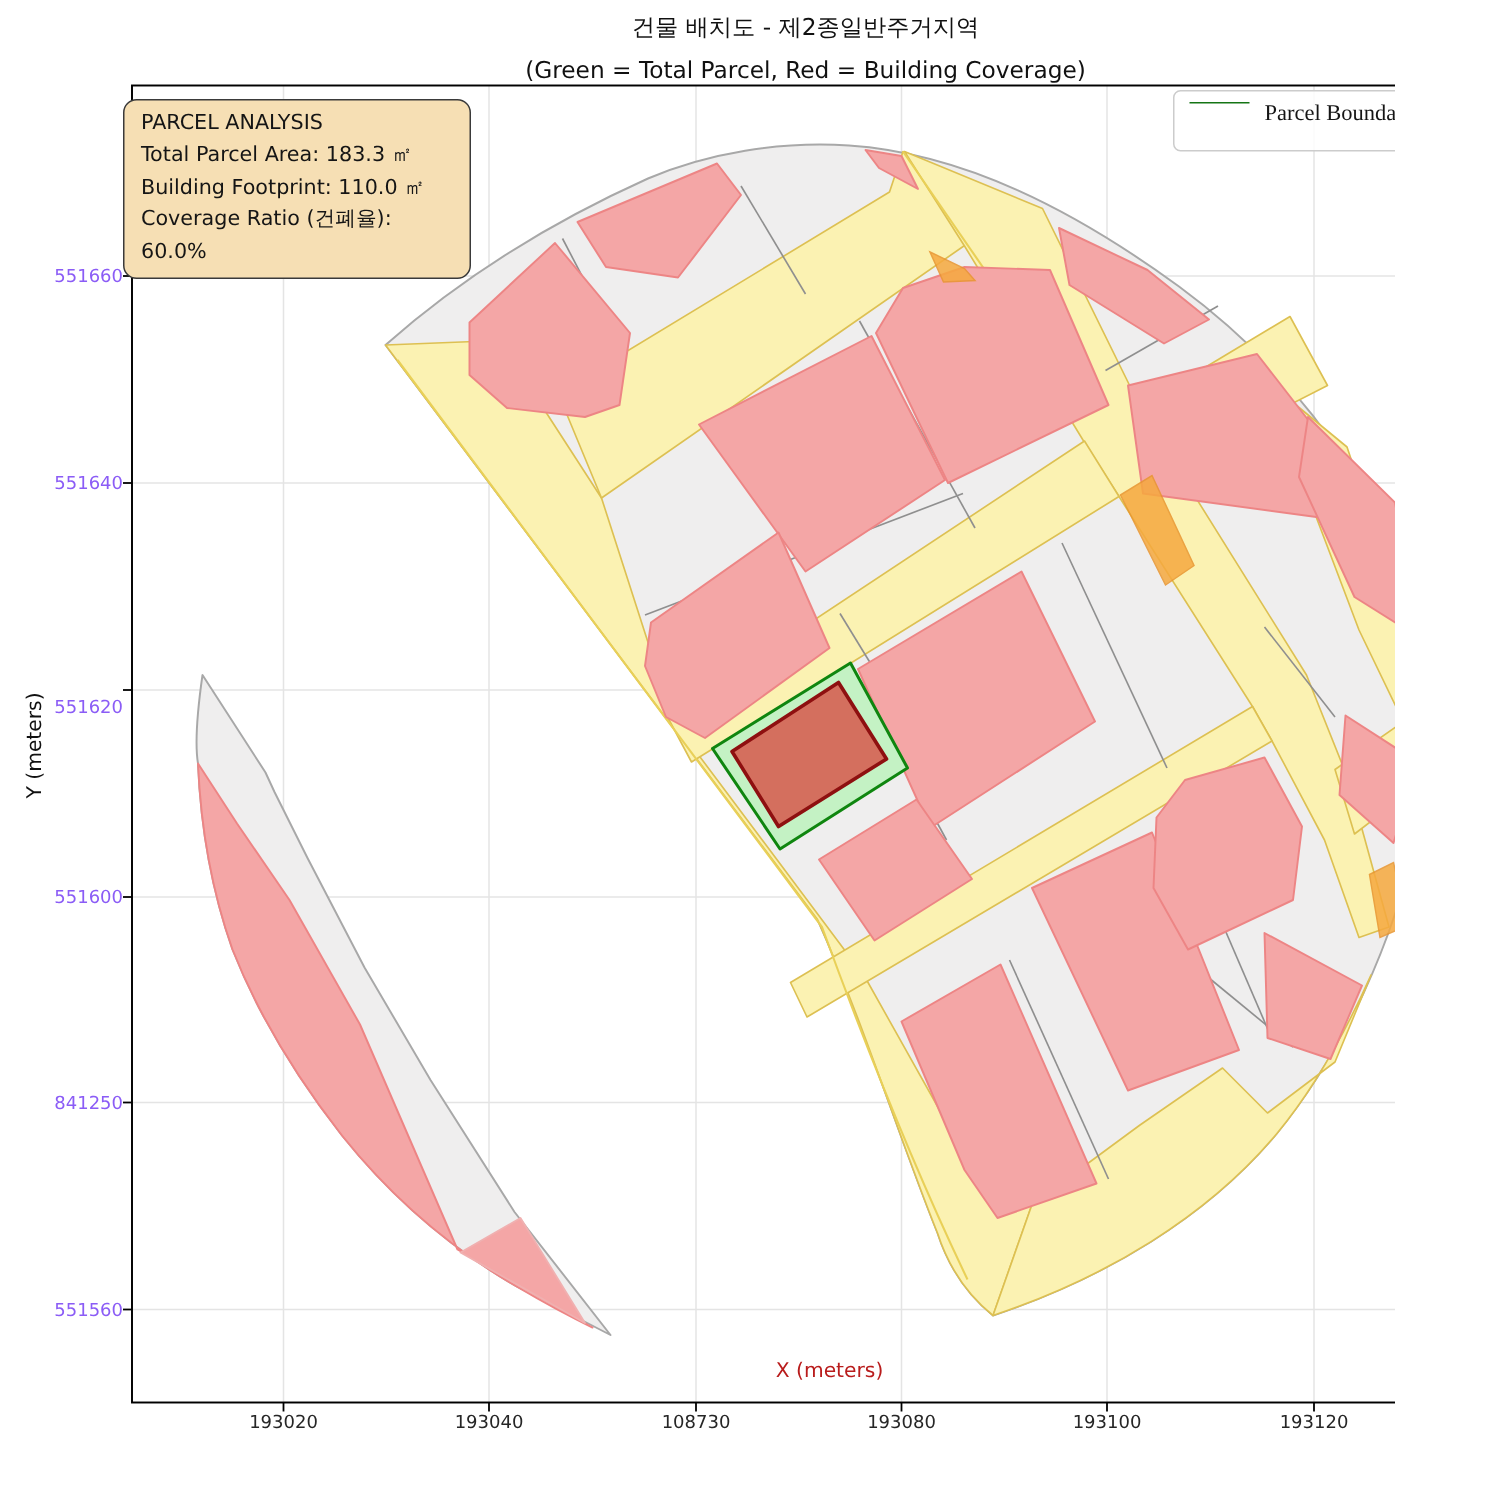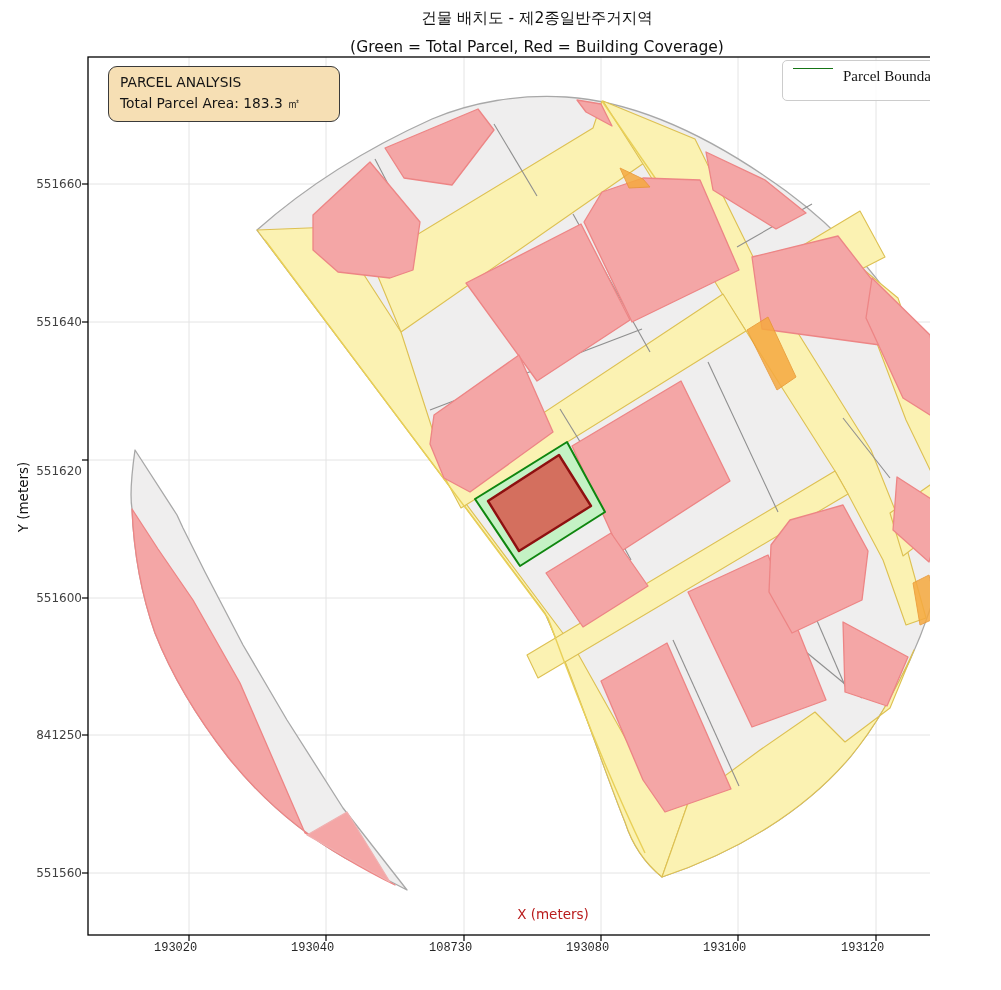--- a/index.html
+++ b/index.html
@@ -11,27 +11,27 @@
   .title-line{position:absolute;left:537px;transform:translateX(-50%);
       white-space:nowrap;color:#111;font-size:15.5px;}
   #title1{top:8px;}
   #title2{top:14px;margin-top:24px;}
 
   .xlabel{position:absolute;left:537px;top:906px;transform:translateX(-50%);
       font-size:13.5px;color:#b91c1c;margin-left:16px;}
   .ylabel{position:absolute;left:-22px;top:489px;transform:rotate(-90deg);
       font-size:13.5px;color:#111;width:90px;text-align:center;}
 
-  .xtick{position:absolute;top:941px;width:70px;margin-left:-35px;
-      font-size:12px;color:#262626;font-family:Liberation Mono, monospace;}
+  .xtick{position:absolute;top:941px;width:70px;margin-left:-35px;text-align:center;
+      font-size:12px;color:#262626;}
   .ytick{position:absolute;left:10px;width:72px;text-align:right;
-      font-size:12px;color:#404040;height:14px;line-height:14px;}
-
-  
-  #analysis-box{position:absolute;left:108px;top:66px;width:208px;
+      font-size:12px;color:#8b5cf6;height:14px;line-height:14px;}
+
+  
+  #analysis-box{position:absolute;left:82px;top:66px;width:208px;
       background:#f6dfb4;border:1.6px solid #3a3a3a;border-radius:9px;
       padding:5px 11px 6px 11px;color:#151515;font-size:13.8px;line-height:21.4px;}
 
   
   #legend{position:absolute;left:782px;top:60px;width:176px;
       background:rgba(255,255,255,0.85);border:1px solid #cccccc;border-radius:5px;
       padding:7px 12px 8px 10px;}
   .legend-row{display:flex;align-items:flex-start;height:24px;font-family:Liberation Serif, serif;}
   .legend-line{width:40px;height:0;border-top:1.8px solid #157515;margin-right:10px;flex:none;}
   .legend-patch{width:40px;height:12px;background:#f88a8a;border:1.4px solid #e95f5f;
@@ -181,20 +181,22 @@
   </svg>
 
   <div class="title-line" id="title1">건물 배치도 - 제2종일반주거지역</div>
   <div class="title-line" id="title2">(Green = Total Parcel, Red = Building Coverage)</div>
 
   <div id="north-label">N</div>
 
   <div id="analysis-box">
     <div>PARCEL ANALYSIS</div>
     <div>Total Parcel Area: 183.3 ㎡</div>
+    <div>Building Footprint: 110.0 ㎡</div>
+    <div>Coverage Ratio (건폐율): 60.0%</div>
   </div>
 
   <div id="legend">
     <div class="legend-row">
       <span class="legend-line"></span>
       <span class="legend-label">Parcel Boundary</span>
     </div>
   </div>
 
   <div class="xlabel">X (meters)</div>

